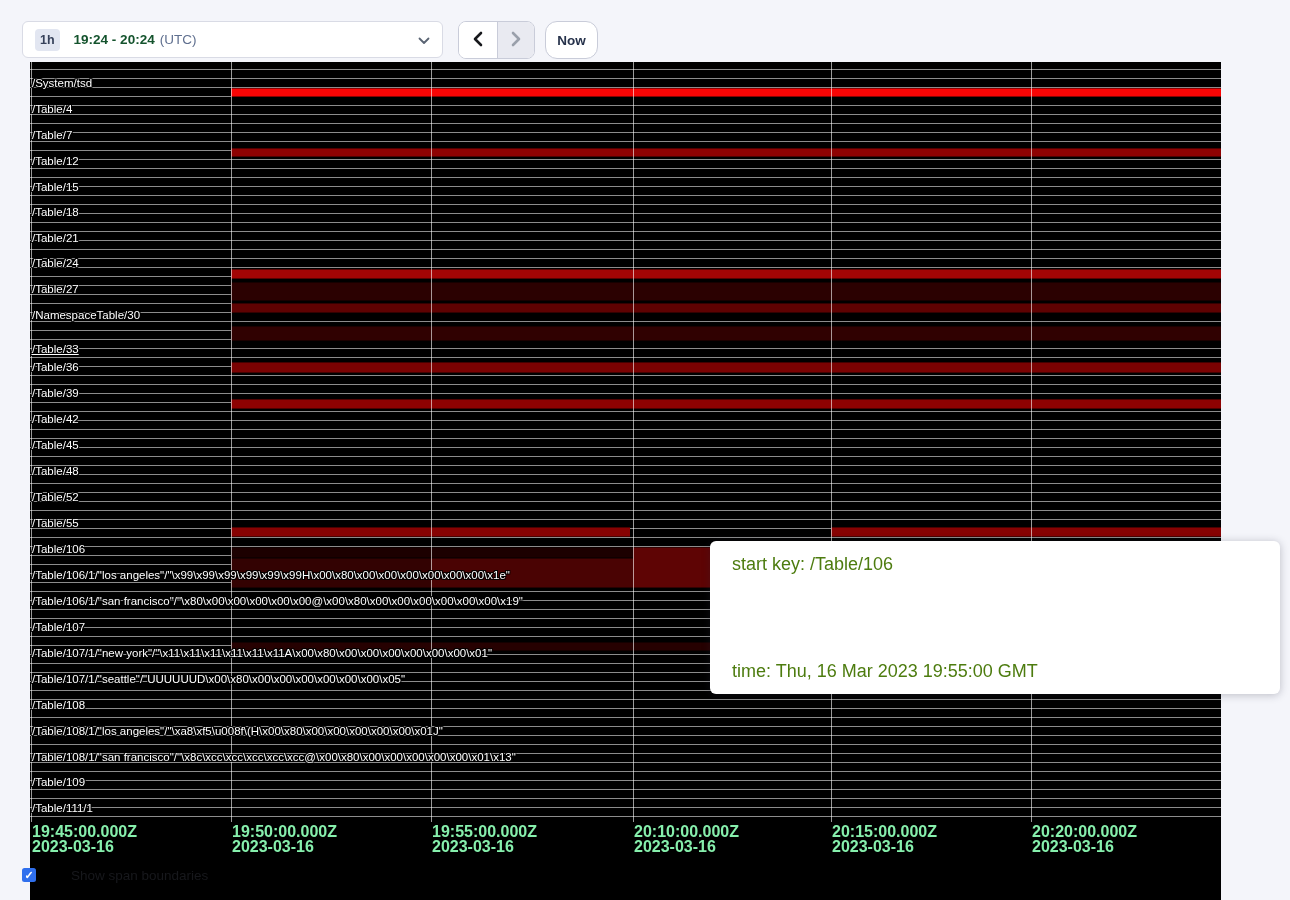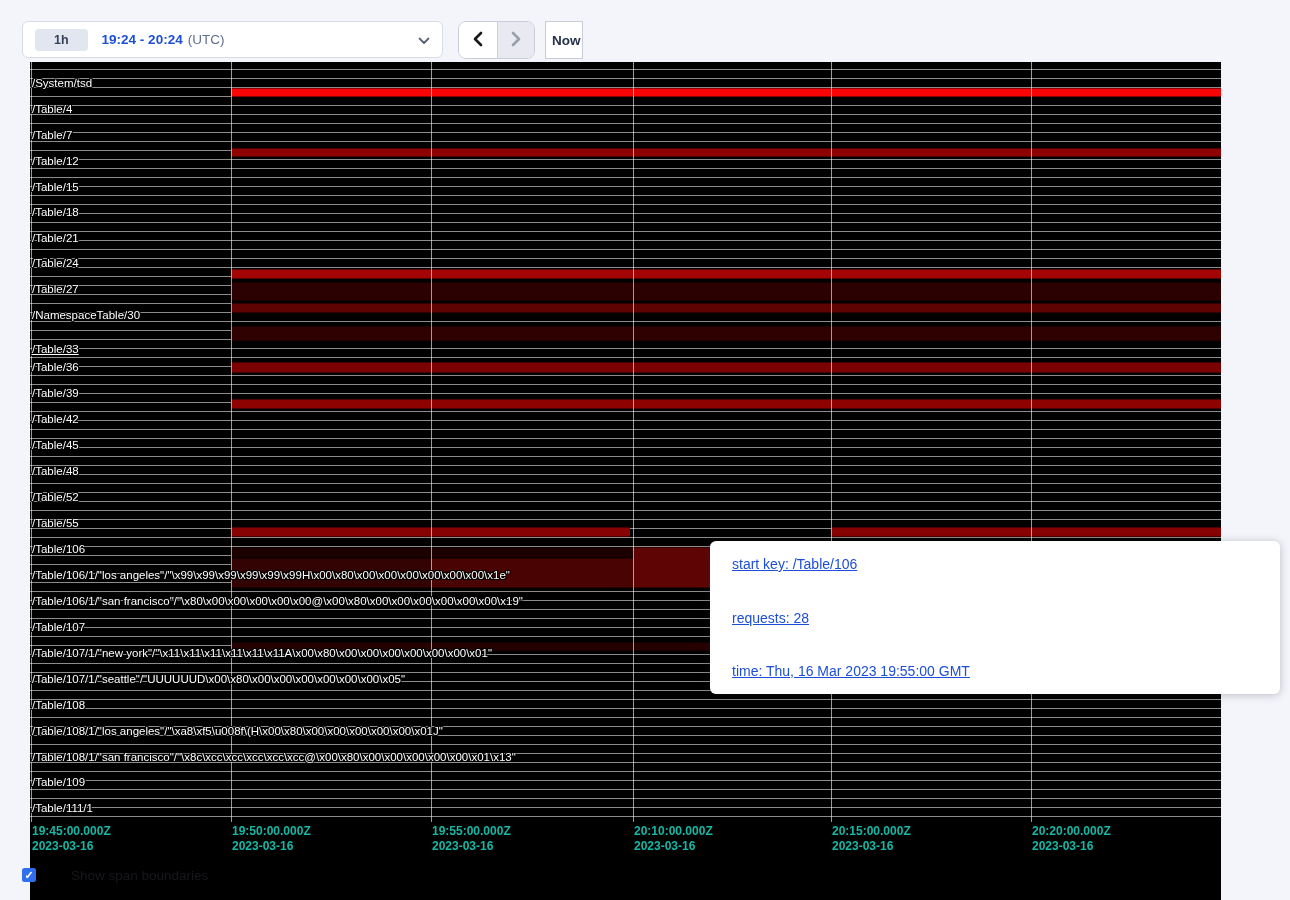--- a/index.html
+++ b/index.html
@@ -12,42 +12,42 @@
   }
 
   
   .select {
     position:absolute; left:22px; top:21px; width:421px; height:37px;
     background:#fff; border:1px solid #d9dbe5; border-radius:6px;
     display:flex; align-items:center; padding:0 12px; cursor:pointer;
   }
   .chip {
     background:#e2e6f1; color:#36415a; font-weight:700; font-size:12.5px;
-    border-radius:4px; padding:4px 19px; margin-right:14px;text-align:right;
-  }
-  .range { font-weight:700; font-size:13.5px; color:#1d4ed8; }
+    border-radius:4px; padding:4px 5px; margin-right:14px;text-align:right;
+  }
+  .range { font-weight:700; font-size:13.5px; color:#14532d; }
   .utc { font-size:13.5px; color:#5f6f8f; margin-left:5px; }
   .select .chev { margin-left:auto; }
 
   .navgroup {
     position:absolute; left:458px; top:21px; height:38px; width:77px;
     display:flex; border:1px solid #c9ccd9; border-radius:8px; overflow:hidden;
     background:#fff;
   }
   .navgroup button {
     width:38px; height:100%; border:none; margin:0; padding:0;
     display:flex; align-items:center; justify-content:center;
     background:#fff; cursor:pointer;
   }
   .navgroup button + button { border-left:1px solid #c9ccd9; }
   .navgroup button[aria-disabled="true"] { background:#e9eaf1; cursor:default; }
 
   .now-btn {
-    position:absolute; left:545px; top:21px; width:38px; height:38px;
-    background:#fff; border:1px solid #c9ccd9; border-radius:0;
+    position:absolute; left:545px; top:21px; width:53px; height:38px;
+    background:#fff; border:1px solid #c9ccd9; border-radius:12px;
     font-family:"Liberation Sans", sans-serif;
     font-weight:700; font-size:13.5px; color:#26324b; cursor:pointer;
   }
 
   
   .canvas {
     position:absolute; left:30px; top:62px; width:1191px; height:888px;
     background:#000; cursor:crosshair;
   }
   .hlines {
@@ -61,34 +61,34 @@
     position:absolute; top:0; width:1px; height:760px;
     background:rgba(255,255,255,0.6); z-index:3; pointer-events:none;
   }
   .row-label {
     position:absolute; left:2px; z-index:4; white-space:nowrap;
     color:#fff; font-size:11.5px; line-height:14px;
     text-shadow:1px 1px 0 #000,-1px -1px 0 #000,1px -1px 0 #000,-1px 1px 0 #000,0 1px 0 #000,0 -1px 0 #000;
     pointer-events:none;
   }
   .tick {
-    position:absolute; top:762px; z-index:4; color:#14b8a6;
-    font-size:12px; font-weight:700; line-height:15px; white-space:nowrap;
+    position:absolute; top:762px; z-index:4; color:#86efac;
+    font-size:16px; font-weight:700; line-height:15px; white-space:nowrap;
     pointer-events:none;
   }
 
   
   .tooltip {
     position:absolute; left:710px; top:541px; width:570px; height:153px;
     background:#fff; border-radius:6px; z-index:10;
     box-shadow:0 1px 8px rgba(40,40,60,0.28);
     padding:13px 22px; display:flex; flex-direction:column;
     justify-content:space-between; 
   }
-  .tooltip .tline { font-size:14px; color:#1d4ed8; line-height:20px; white-space:nowrap; overflow:hidden;text-decoration:underline; }
+  .tooltip .tline { font-size:18px; color:#4d7c0f; line-height:20px; white-space:nowrap; overflow:hidden; }
 
   
   .footer {
     position:absolute; left:22px; top:867px; height:16px;
     display:flex; align-items:center;gap:31px;
   }
   .cbx {
     width:14px; height:14px; border-radius:2.5px; background:#2f6fed;
     display:inline-flex; align-items:center; justify-content:center;
     color:#fff; font-size:11px; line-height:14px; cursor:pointer;
@@ -212,20 +212,19 @@
       </div>
       <div class="tick" style="left: 1002px;">
         <div>20:20:00.000Z</div>
         <div>2023-03-16</div>
       </div>
     </div>
 </div>
 
 <div class="tooltip">
     <div class="tline">start key: /Table/106</div>
-    <div class="tline">requests: 28</div>
     <div class="tline">time: Thu, 16 Mar 2023 19:55:00 GMT</div>
   </div>
 
 <div class="footer">
   <span class="cbx" role="checkbox" aria-checked="true"></span>
   <span class="cbx-label">Show span boundaries</span>
 </div>
 
 </body></html>

